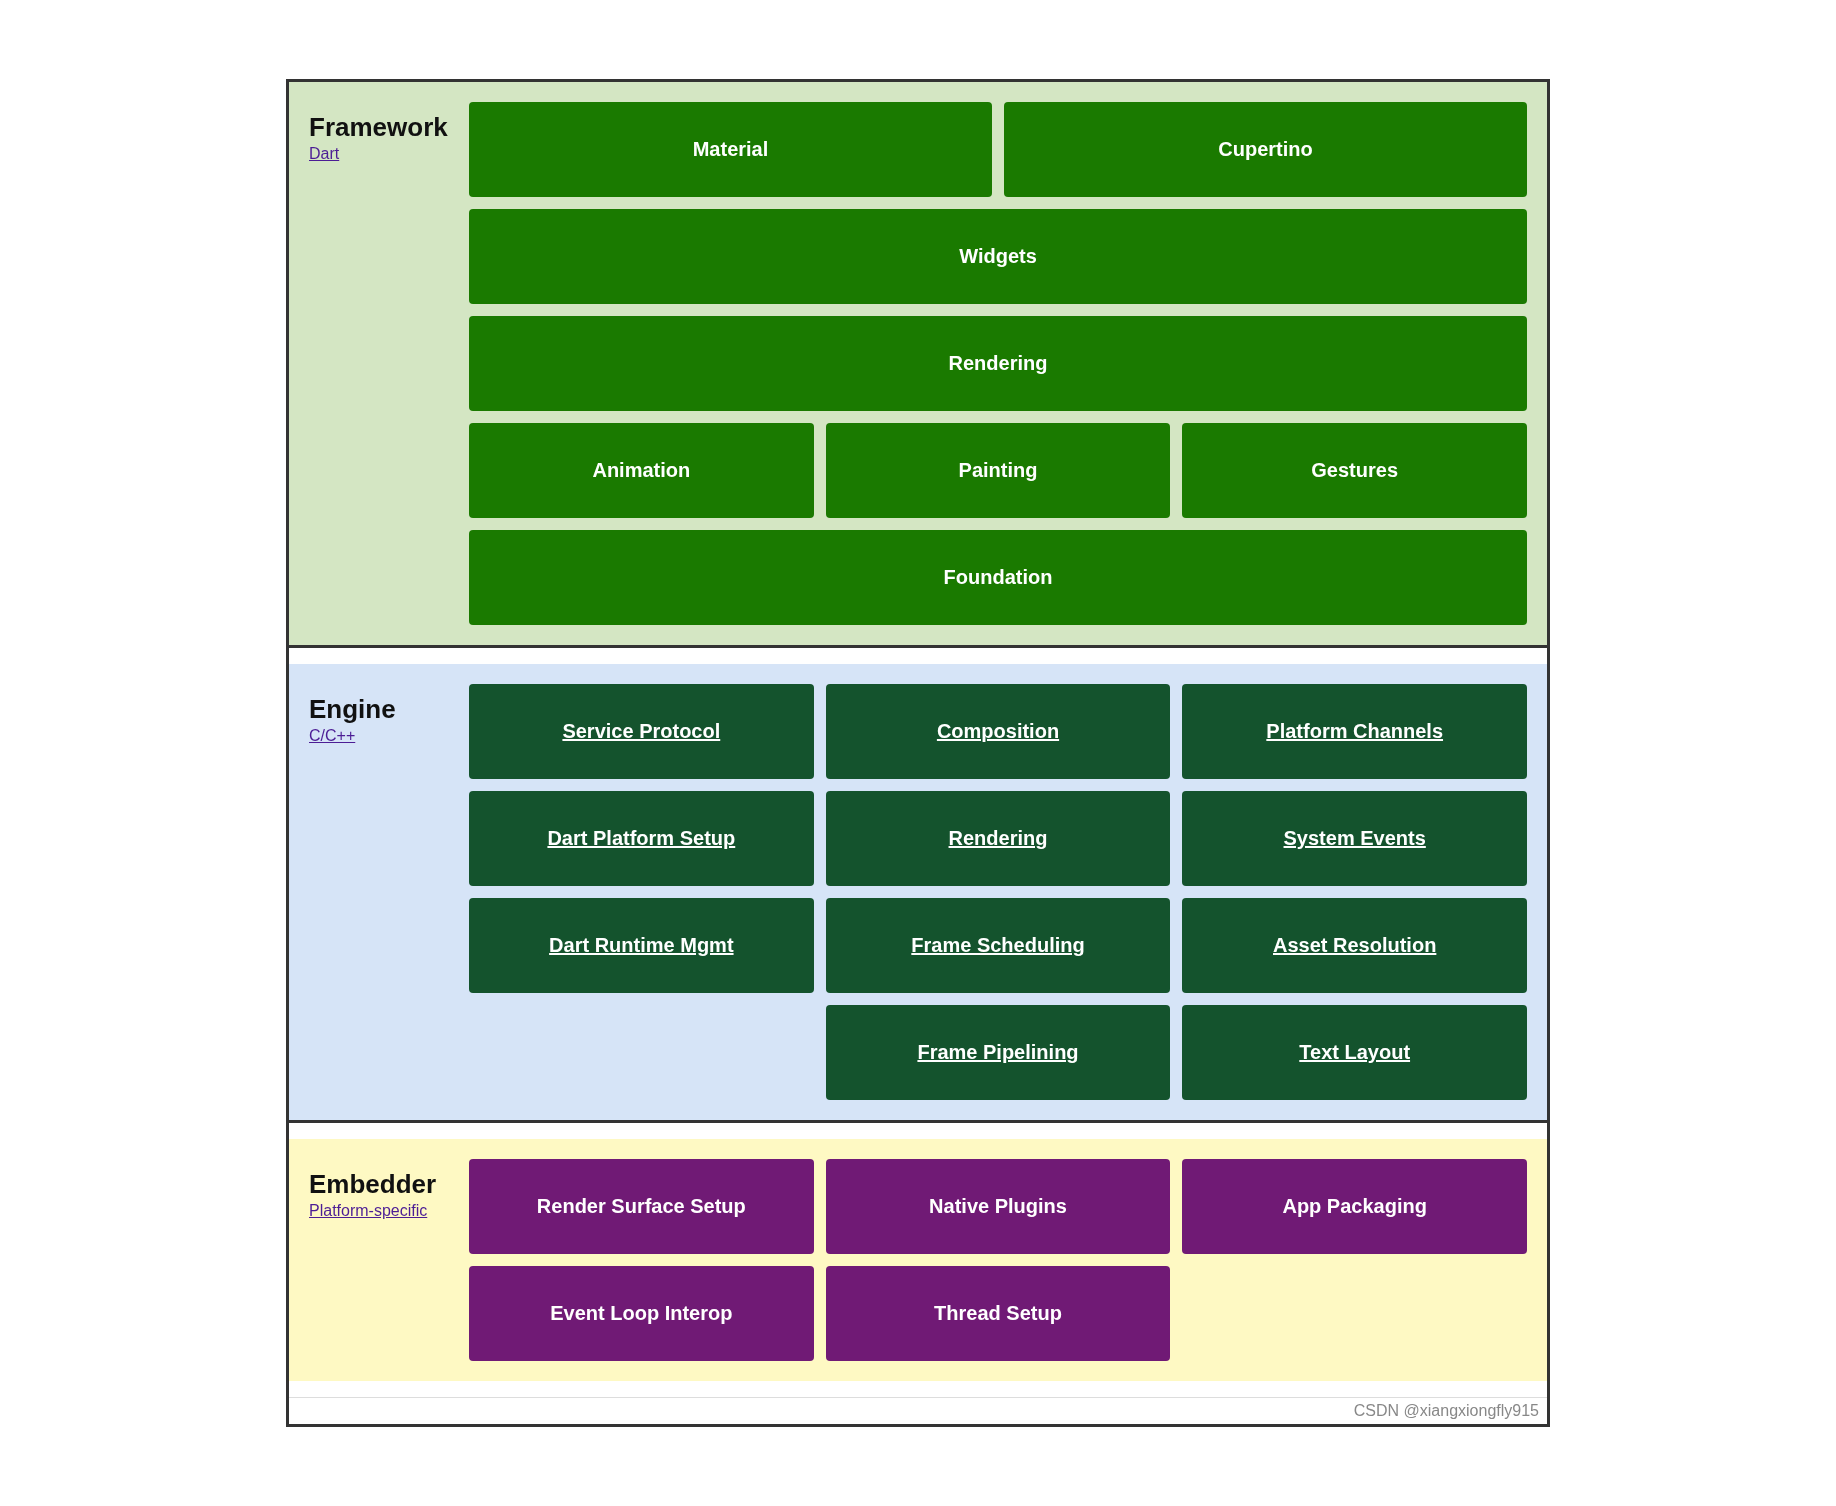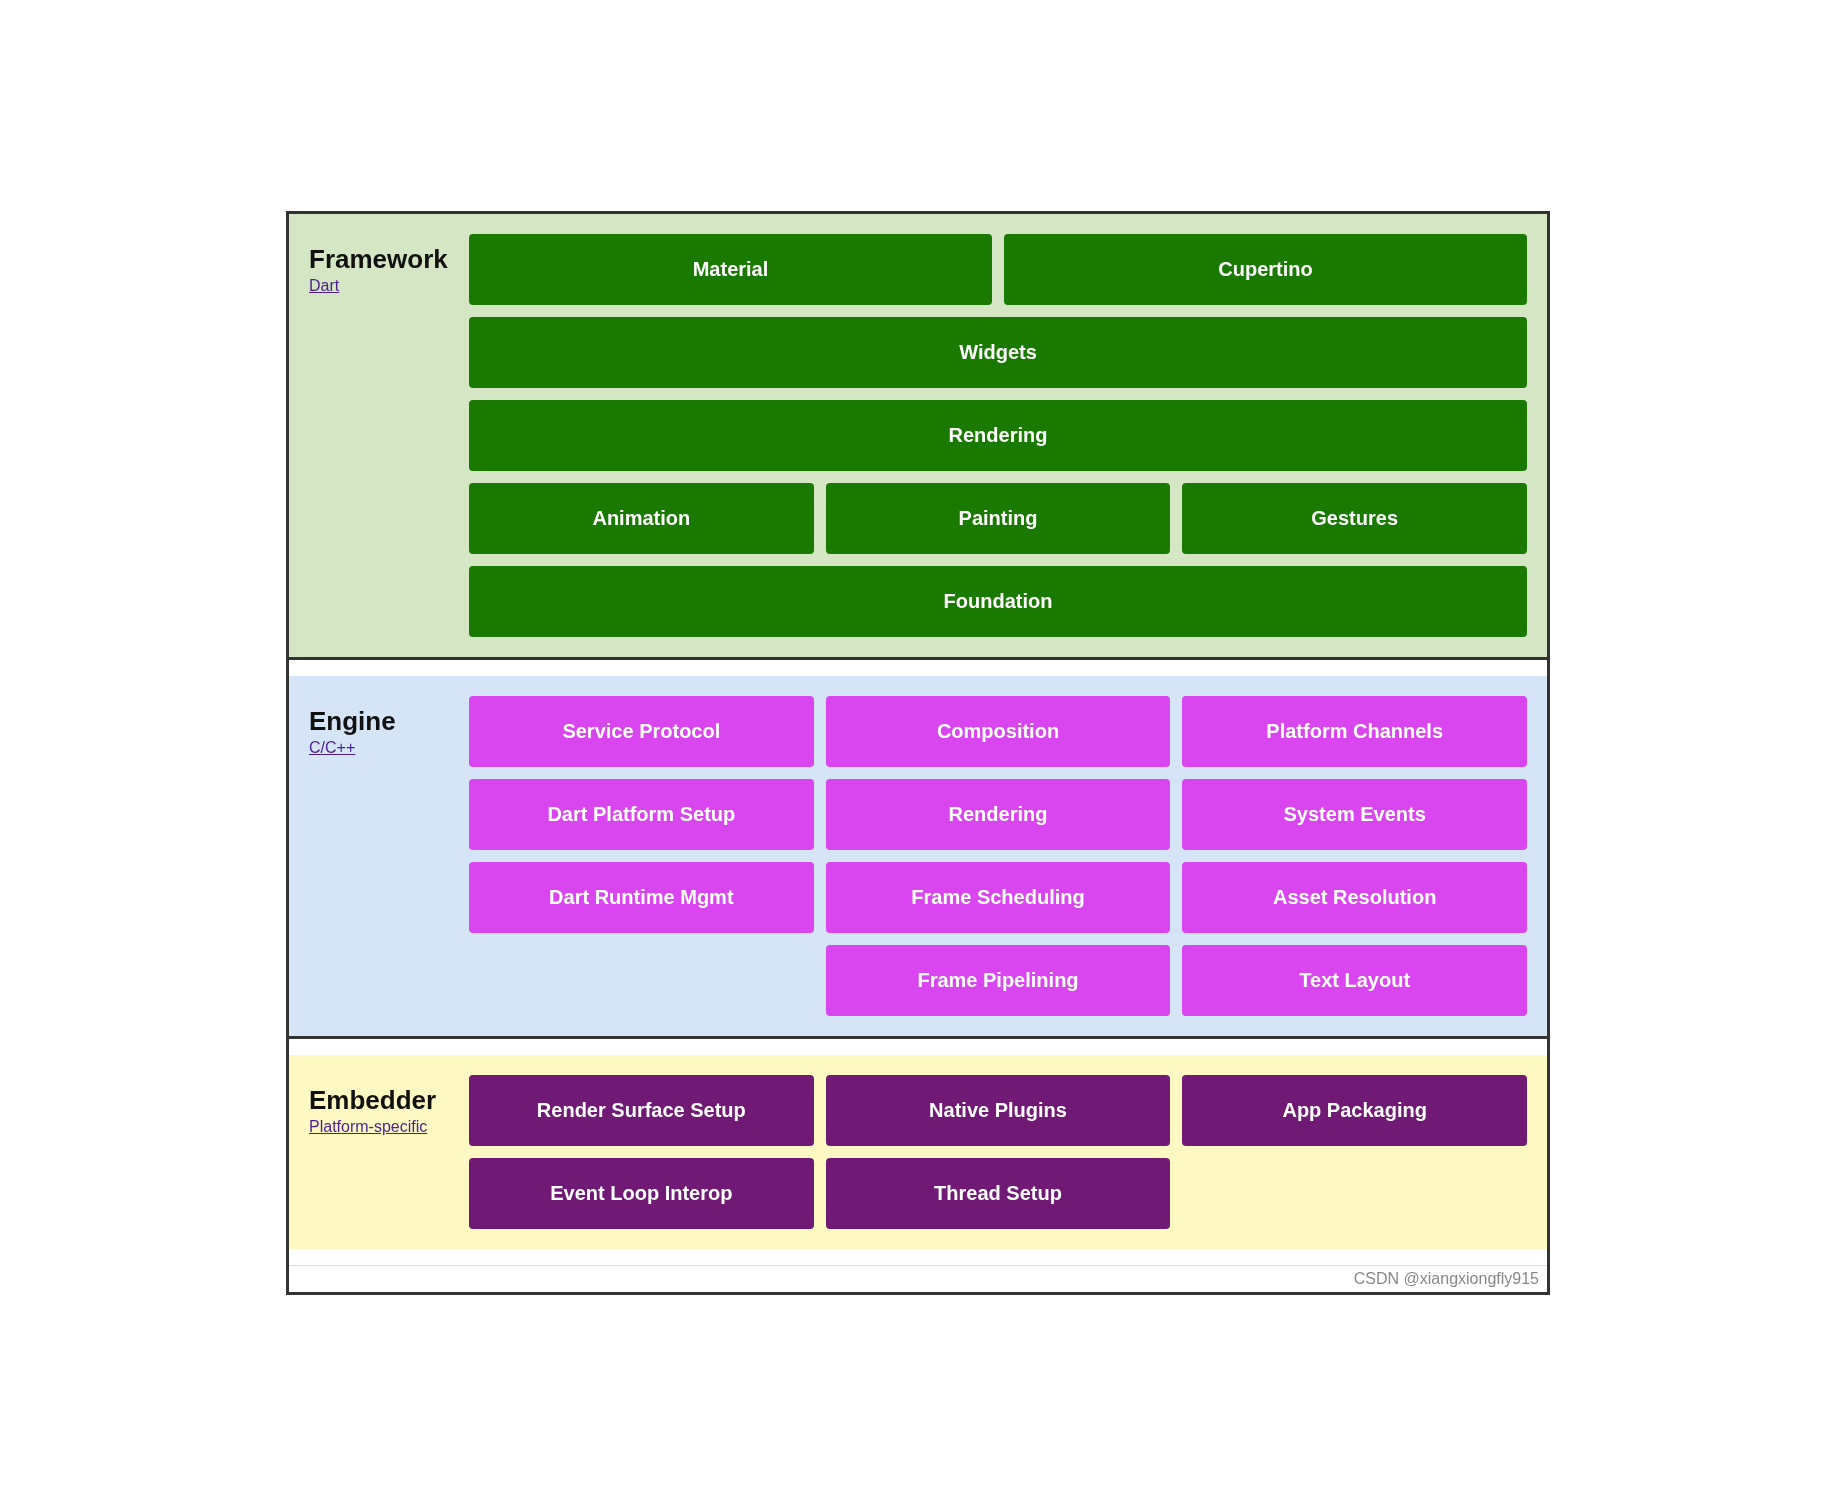--- a/index.html
+++ b/index.html
@@ -56,21 +56,21 @@
     }
 
     .row {
       display: flex;
       flex-direction: row;
       gap: 12px;
     }
 
     .cell {
       flex: 1;
-      padding: 24px 10px;
+      padding: 36px 10px;
       border-radius: 4px;
       text-align: center;
       font-size: 20px;
       font-weight: bold;
       color: #fff;
       display: flex;
       align-items: center;
       justify-content: center;
     }
 
@@ -82,21 +82,22 @@
     .framework-cell {
       background-color: #1a7a00;
     }
 
     
     .engine-section {
       background-color: #d6e4f7;
       border-bottom: 3px solid #333;
     }
     .engine-cell {
-      background-color: #d946ef;
+      background-color: #14532d;
+      text-decoration: underline;
     }
 
     
     .embedder-section {
       background-color: #fef9c3;
     }
     .embedder-cell {
       background-color: #701a75;
       color: #fff;
     }

